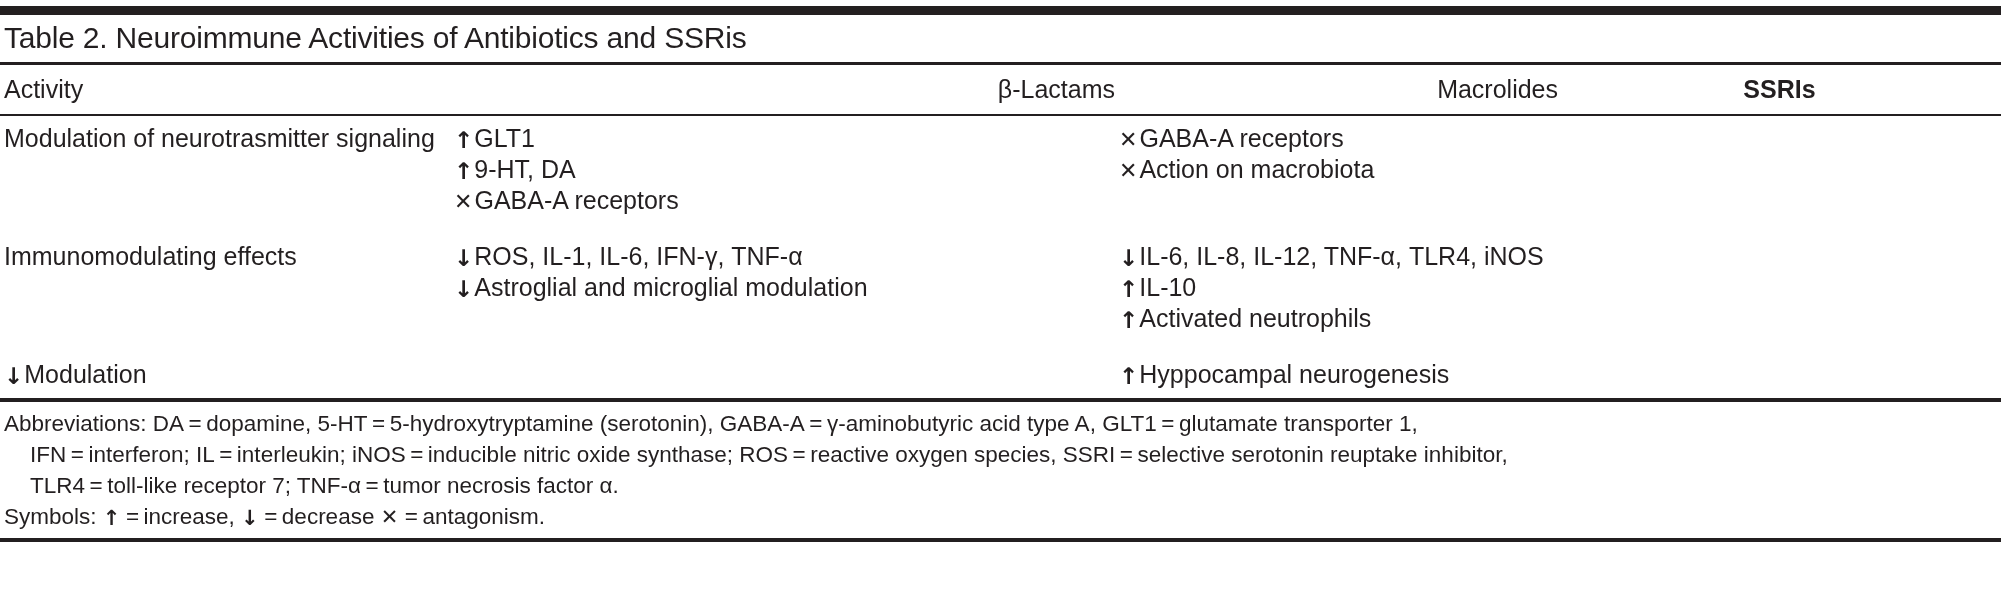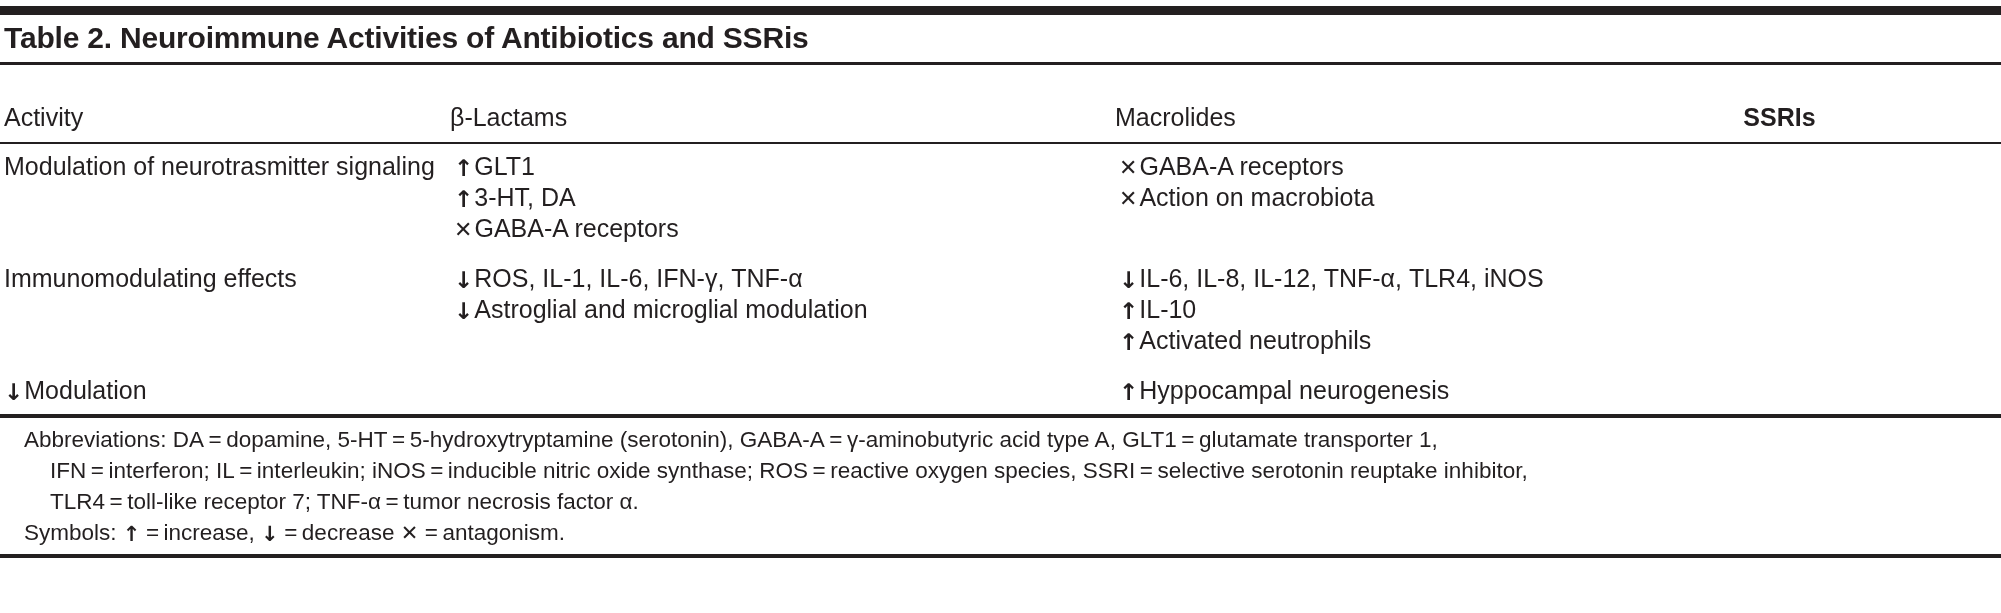--- a/index.html
+++ b/index.html
@@ -45,56 +45,55 @@
   }
   .rule-bottom {
     height: 4px;
     background: #231f20;
     margin: 0;
   }
 
   
   .table-title {
     font-size: 30px;
-    font-weight: bold;
+    font-weight: normal;
     letter-spacing: -0.2px;
     padding: 6px 0 7px 4px;
     line-height: 1.12;
     white-space: nowrap;
   }
 
   
   .grid {
     display: grid;
     grid-template-columns: 450px 665px 443px 443px;
     width: 2001px;
     box-sizing: border-box;
   }
   .grid > div {
     box-sizing: border-box;
-    margin-top: 28px;
   }
 
   
   .head-row .cell {
     font-size: 25px;
     line-height: 1.3;
     padding: 8px 0 9px 0;
     white-space: nowrap;
   }
   .head-row .c0 { padding-left: 4px; text-align: left; }
-  .head-row .c1 { text-align: left; padding-left: 0; }
-  .head-row .c2 { text-align: left; }
+  .head-row .c1 { text-align: right; padding-left: 0; }
+  .head-row .c2 { text-align: right; }
   .head-row .c3 { text-align: center; font-weight: bold; }
 
   
   .body-rows .cell {
     font-size: 25px;
     line-height: 1.24;
-    padding: 12px;
+    padding: 18px;
     white-space: nowrap;
   }
   .row {
     display: grid;
     grid-template-columns: 450px 665px 443px 443px;
     width: 2001px;
     box-sizing: border-box;
   }
   .row .c0 {
     padding-left: 4px;
@@ -132,21 +131,20 @@
     line-height: 1;
     vertical-align: 0px;
     margin-right: 2px;
   }
 
   
   .notes {
     font-size: 22.5px;
     line-height: 1.37;
     padding: 7px 4px 6px 4px;
-    margin-left: 20px;
   }
   .note-line {
     white-space: nowrap;
     display: block;
   }
   .note-indent {
     padding-left: 26px;
   }
   .notes .sym, .notes .sym-x {
     font-size: 21px;
@@ -170,21 +168,21 @@
     <div class="cell c3">SSRIs</div>
   </div>
 
   <div class="rule-thin"></div>
 
   <div class="body-rows" id="body-rows">
       <div class="row">
         <div class="cell c0">Modulation of neurotrasmitter signaling</div>
         <div class="cell c1">
           <span class="line"><span class="sym">↑</span><span>GLT1</span></span>
-          <span class="line"><span class="sym">↑</span><span>3-HT, DA</span></span>
+          <span class="line"><span class="sym">↑</span><span>9-HT, DA</span></span>
           <span class="line"><span class="sym-x">✕</span><span>GABA-A receptors</span></span>
         </div>
         <div class="cell c2">
           <span class="line"><span class="sym-x">✕</span><span>GABA-A receptors</span></span>
           <span class="line"><span class="sym-x">✕</span><span>Action on macrobiota</span></span>
         </div>
         <div class="cell c3"></div>
       </div>
       <div class="row">
         <div class="cell c0">Immunomodulating effects</div>

